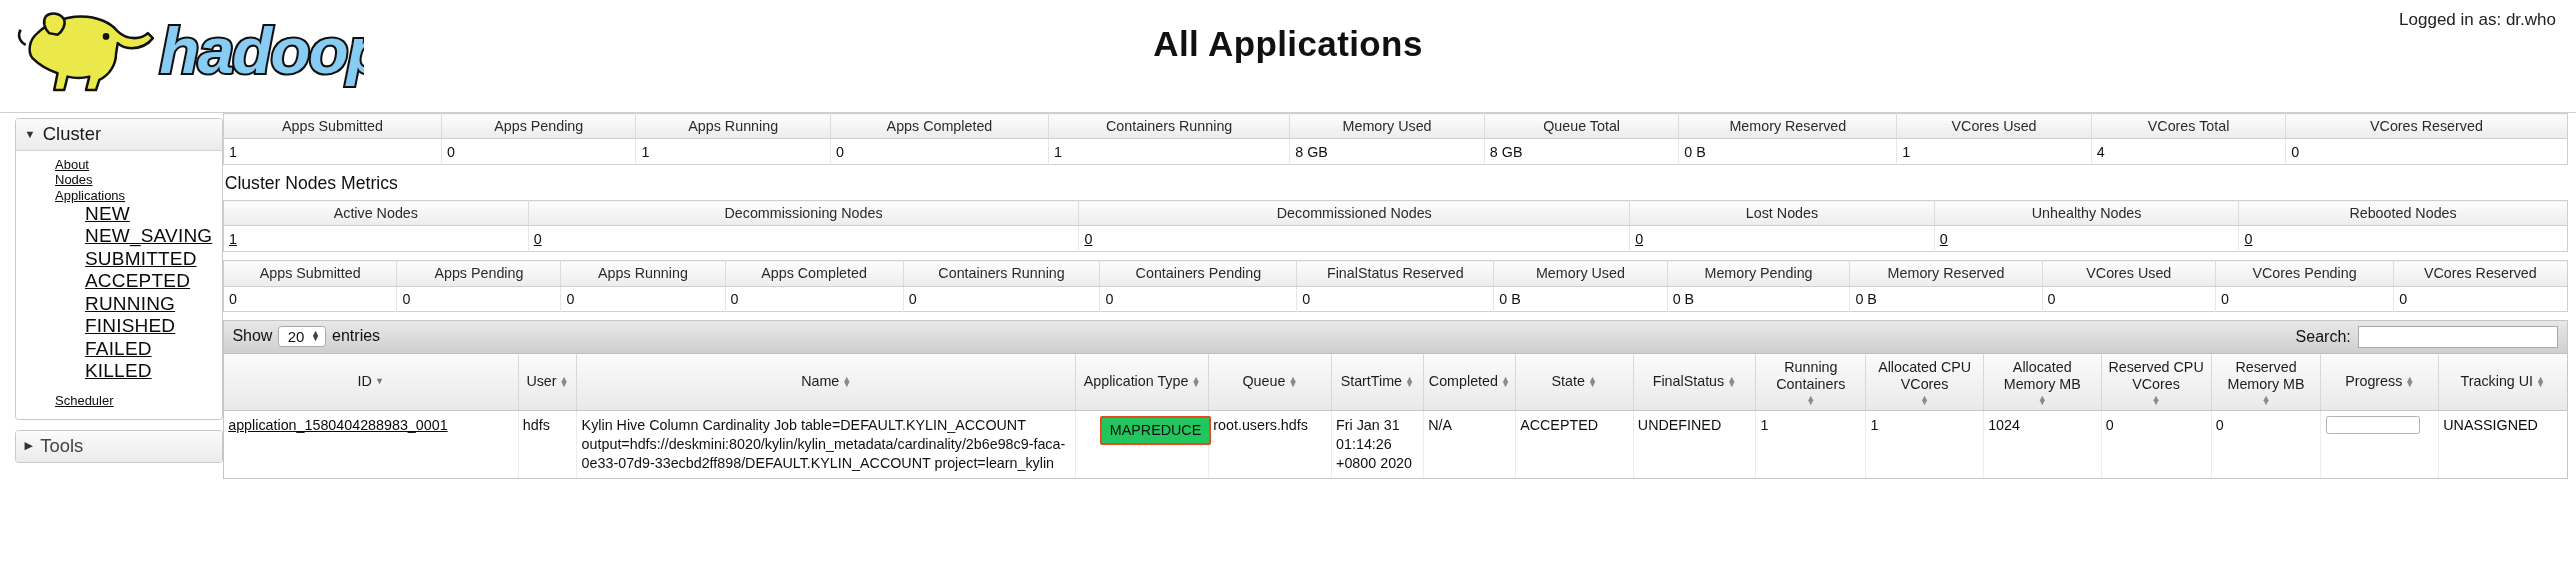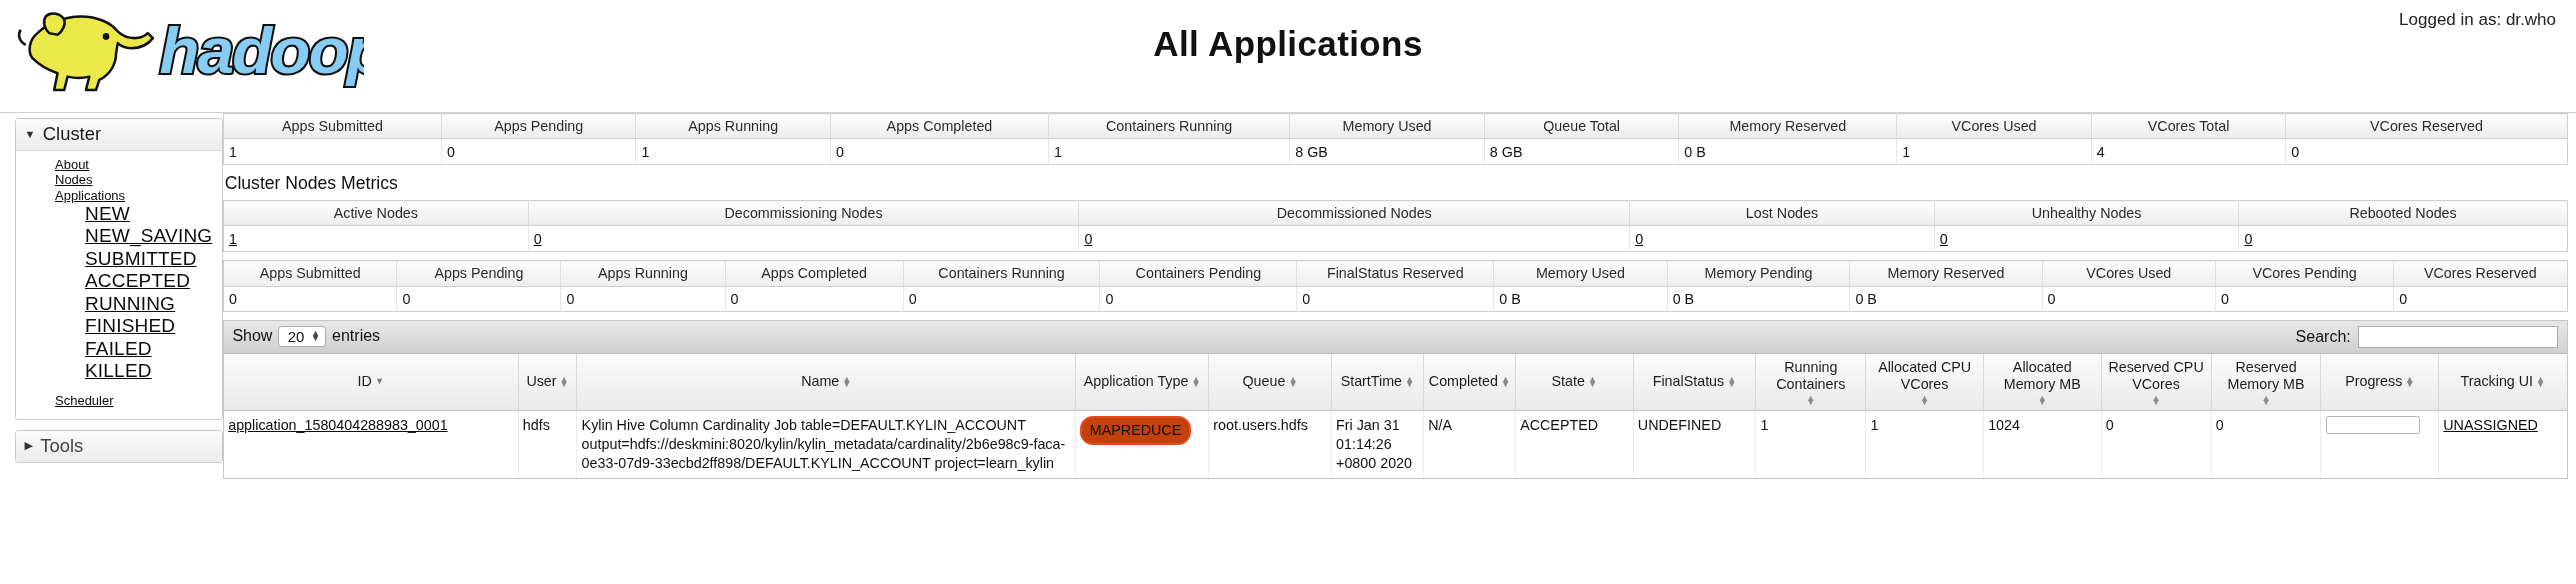--- a/index.html
+++ b/index.html
@@ -202,27 +202,28 @@
     font-size: 14.3px;
     color: #111;
     padding: 5px 4.2px;
     vertical-align: top;
     line-height: 1.33;
     word-wrap: break-word;
     overflow-wrap: break-word;
   }
   table.apps td:last-child { border-right: none; }
   .app-link { color: #0a0a0a; text-decoration: underline; cursor: pointer; }
-  .track-link { color: #0a0a0a; text-decoration: underline; cursor: pointer; }
+  .track-link { color: #0a0a0a; cursor: pointer; }
   .highlight-box {
     display: inline-block;
     border: 2.5px solid #e8491d;
-    border-radius: 13px;
+    border-radius: 2px;
     padding: 2.5px 7.5px 3.4px 7.5px;
-    background: #c2410c;
+    background: #22c55e;
+    margin-left: 20px;
   }
   .progress-bar {
     width: 94px; height: 18.4px;
     border: 0.8px solid #b4b4b4;
     background: #fff;
     border-radius: 2.5px;
     display: inline-block;
   }
 </style>
 </head>

